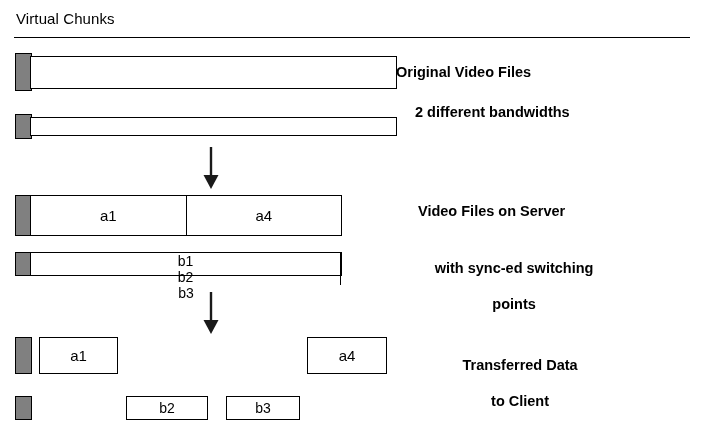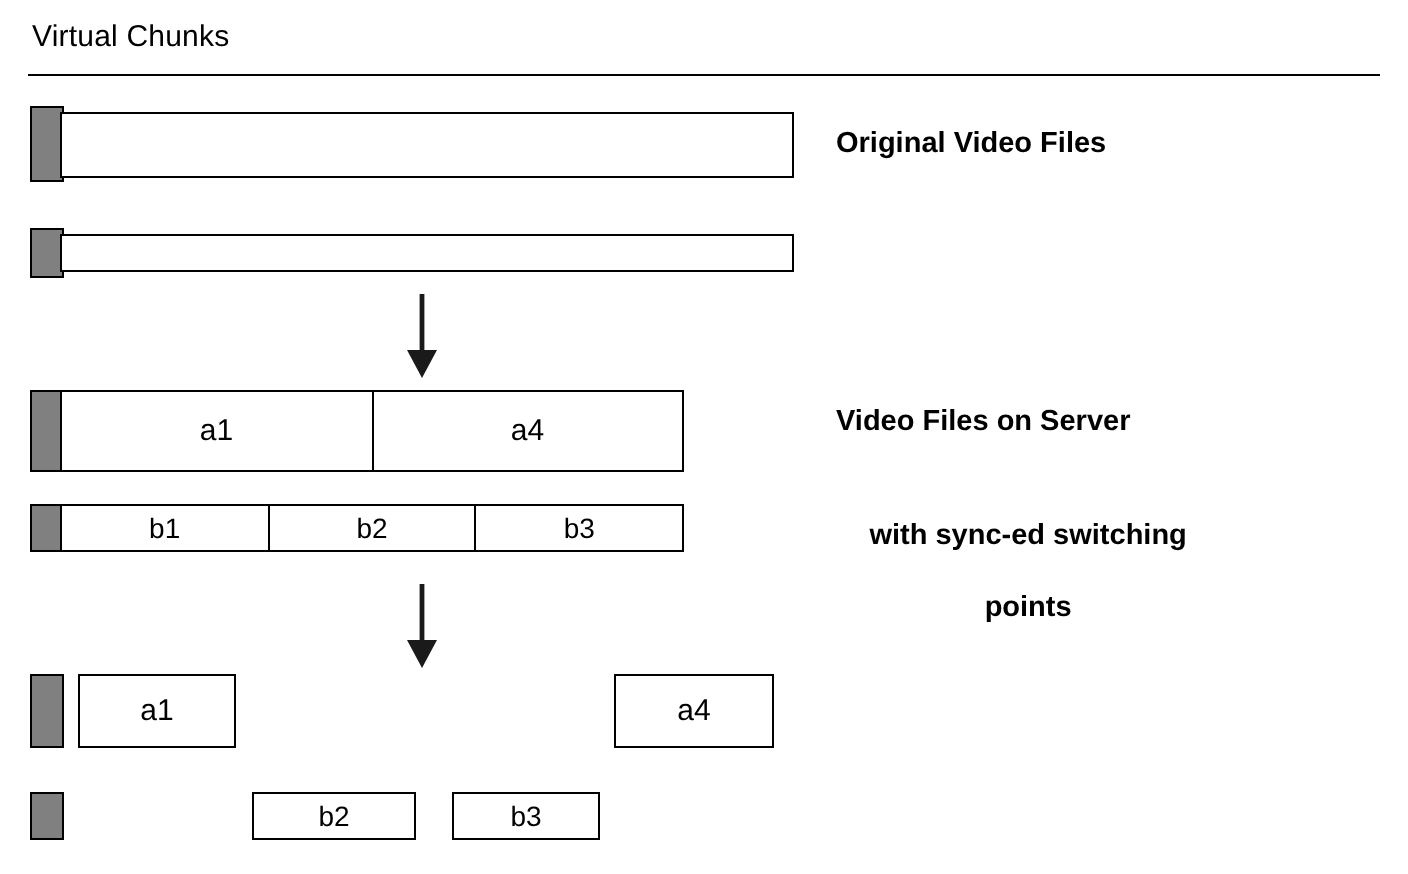--- a/index.html
+++ b/index.html
@@ -108,35 +108,36 @@
 
   <div class="page-title">Virtual Chunks</div>
   <div class="title-rule"></div>
 
   <div class="gray-marker" style="left:15px; top:53px; width:17px; height:38px;"></div>
   <div class="bar" style="left:30px; top:56px; width:367px; height:33px;"></div>
 
   <div class="gray-marker" style="left:15px; top:114px; width:17px; height:25px;"></div>
   <div class="bar" style="left:30px; top:117px; width:367px; height:19px;"></div>
 
-  <div class="caption" style="left:418px; top:63px;">Original Video Files</div>
+  <div class="caption" style="left:396px; top:63px;">Original Video Files</div>
+  <div class="caption" style="left:415px; top:103px;">2 different bandwidths</div>
 
   <svg class="arrow" style="left:200px; top:146px;" width="22" height="44" viewBox="0 0 22 44">
     <line x1="11" y1="1" x2="11" y2="31" stroke="#1a1a1a" stroke-width="2.4"></line>
     <polygon points="3.5,29 18.5,29 11,43" fill="#1a1a1a"></polygon>
   </svg>
 
   <div class="gray-marker" style="left:15px; top:195px; width:17px; height:41px;"></div>
   <div class="chunk-row" style="left:30px; top:195px; width:312px; height:41px;">
     <div class="chunk">a1</div>
     <div class="chunk">a4</div>
   </div>
 
   <div class="gray-marker" style="left:15px; top:252px; width:17px; height:24px;"></div>
-  <div class="chunk-row" style="left:30px; top:252px; width:312px; height:24px;">
+  <div class="chunk-row" style="left:30px; top:252px; width:312px; height:24px;flex-direction:column;">
     <div class="chunk small">b1</div>
     <div class="chunk small">b2</div>
     <div class="chunk small">b3</div>
   </div>
 
   <div class="caption" style="left:411px; top:241px; text-align:center; width:190px;">
     <span>with sync-ed switching</span><br>
     <span>points</span>
   </div>
   <div class="caption" style="left:418px; top:202px;">Video Files on Server</div>
@@ -147,14 +148,18 @@
   </svg>
 
   <div class="gray-marker" style="left:15px; top:337px; width:17px; height:37px;"></div>
   <div class="box" style="left:39px; top:337px; width:79px; height:37px;">a1</div>
   <div class="box" style="left:307px; top:337px; width:80px; height:37px;">a4</div>
 
   <div class="gray-marker" style="left:15px; top:396px; width:17px; height:24px;"></div>
   <div class="box thin" style="left:126px; top:396px; width:82px; height:24px;">b2</div>
   <div class="box thin" style="left:226px; top:396px; width:74px; height:24px;">b3</div>
 
+  <div class="caption" style="left:417px; top:338px; text-align:center; width:190px;">
+    <span>Transferred Data</span><br>
+    <span>to Client</span>
+  </div>
 
 </div>
 
 </body></html>

